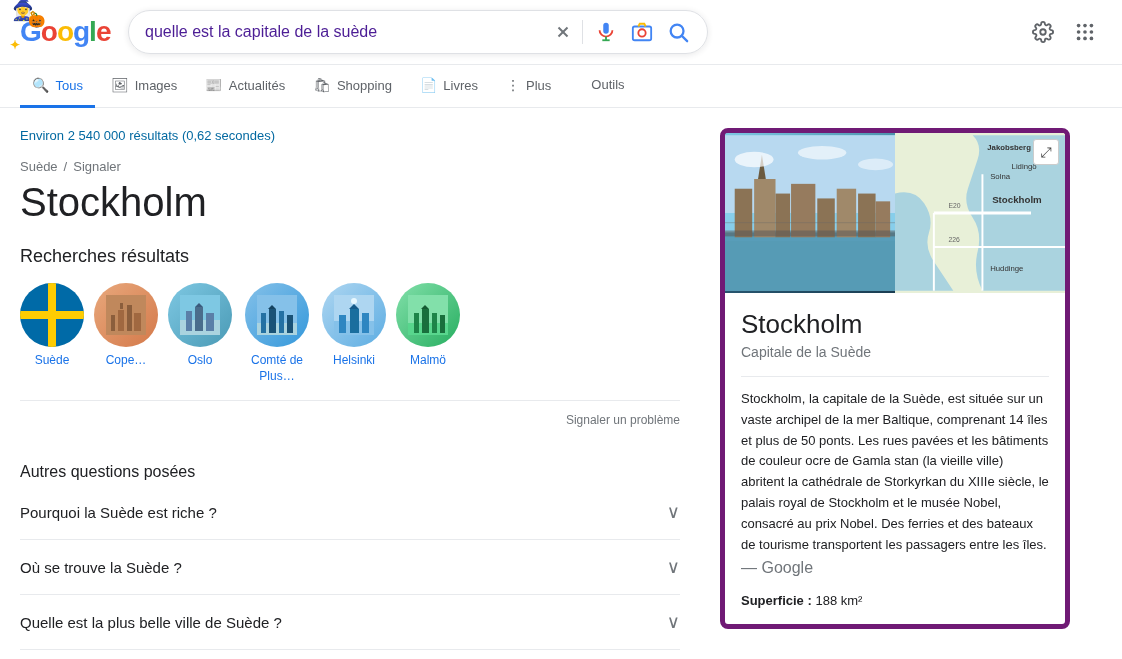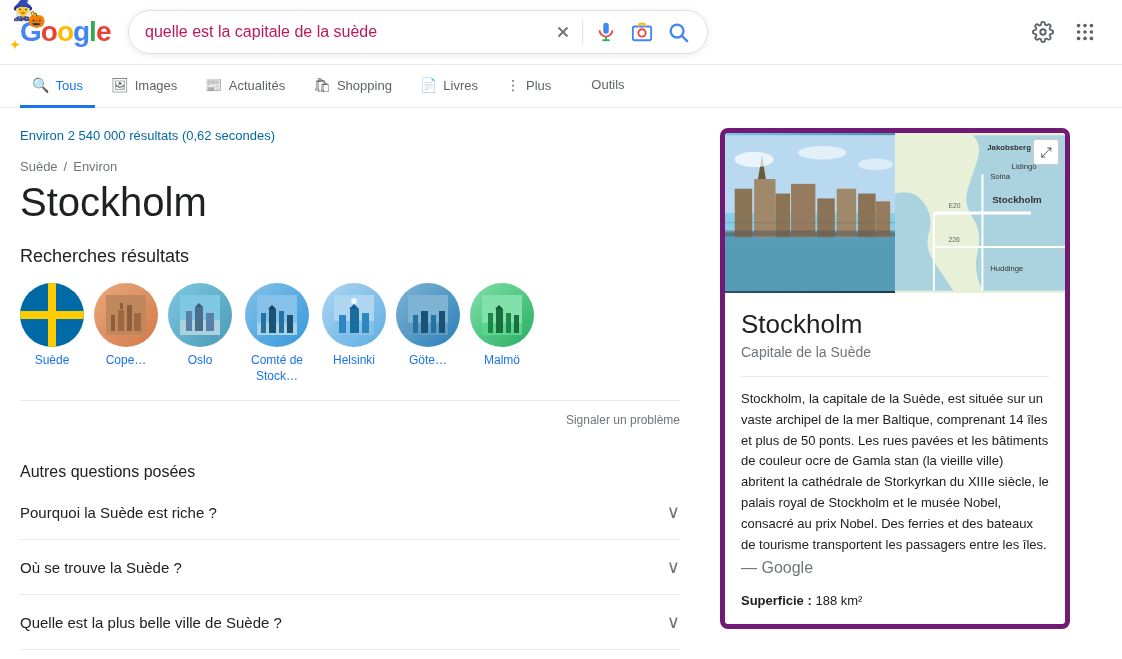--- a/index.html
+++ b/index.html
@@ -61,21 +61,21 @@
       border-radius: 24px;
       padding: 8px 16px;
       gap: 10px;
       box-shadow: 0 1px 6px rgba(32,33,36,0.1);
     }
     .search-input {
       flex: 1;
       border: none;
       outline: none;
       font-size: 16px;
-      color: #be185d;
+      color: #4c1d95;
       background: transparent;
     }
     .search-icon-btn {
       cursor: pointer;
       display: flex;
       align-items: center;
       padding: 2px;
       background: none;
       border: none;
     }
@@ -487,21 +487,21 @@
 </nav>
 
 <div class="main-content">
 
   <div class="left-column">
     <div class="results-count">Environ 2 540 000 résultats (0,62 secondes)</div>
 
     <div class="breadcrumb">
       <span>Suède</span>
       <span class="breadcrumb-sep">/</span>
-      <span>Environ</span>
+      <span>Signaler</span>
     </div>
 
     <h1 class="main-title">Stockholm</h1>
 
     <div class="section-title">Recherches résultats</div>
 
     <div class="related-grid">
 
       <div class="related-item">
         <div class="related-img flag-sweden"></div>
@@ -541,51 +541,38 @@
           <svg width="40" height="40" viewBox="0 0 40 40" fill="none">
             <rect width="40" height="40" fill="#85c1e9"></rect>
             <rect x="0" y="28" width="40" height="12" fill="#aad3df"></rect>
             <rect x="4" y="18" width="5" height="20" fill="#2471a3"></rect>
             <rect x="12" y="14" width="7" height="24" fill="#1a5276"></rect>
             <rect x="22" y="16" width="5" height="22" fill="#2471a3"></rect>
             <rect x="30" y="20" width="6" height="18" fill="#1a5276"></rect>
             <polygon points="15,10 19,14 11,14" fill="#154360"></polygon>
           </svg>
         </div>
-        <span class="related-label">Comté de Stock…</span>
+        <span class="related-label">Comté de Plus…</span>
       </div>
 
       <div class="related-item">
         <div class="city-img helsinki">
           <svg width="40" height="40" viewBox="0 0 40 40" fill="none">
             <rect width="40" height="40" fill="#aed6f1"></rect>
             <rect x="0" y="26" width="40" height="14" fill="#85c1e9"></rect>
             <rect x="5" y="20" width="7" height="18" fill="#2e86c1"></rect>
             <rect x="16" y="14" width="9" height="24" fill="#1a6e9e"></rect>
             <rect x="28" y="18" width="7" height="20" fill="#2e86c1"></rect>
             <polygon points="20,9 25,14 15,14" fill="#155a8a"></polygon>
             <circle cx="20" cy="6" r="3" fill="#e8f8ff"></circle>
           </svg>
         </div>
         <span class="related-label">Helsinki</span>
       </div>
 
-      <div class="related-item">
-        <div class="city-img gote">
-          <svg width="40" height="40" viewBox="0 0 40 40" fill="none">
-            <rect width="40" height="40" fill="#7fb3d3"></rect>
-            <rect x="0" y="28" width="40" height="12" fill="#5d9cc0"></rect>
-            <rect x="5" y="20" width="5" height="18" fill="#2471a3"></rect>
-            <rect x="13" y="16" width="7" height="22" fill="#1a5276"></rect>
-            <rect x="23" y="20" width="5" height="18" fill="#2471a3"></rect>
-            <rect x="31" y="16" width="6" height="22" fill="#1a5276"></rect>
-          </svg>
-        </div>
-        <span class="related-label">Göte…</span>
-      </div>
 
       <div class="related-item">
         <div class="city-img malmo">
           <svg width="40" height="40" viewBox="0 0 40 40" fill="none">
             <rect width="40" height="40" fill="#82e0aa"></rect>
             <rect x="0" y="28" width="40" height="12" fill="#58d68d"></rect>
             <rect x="6" y="18" width="5" height="20" fill="#1e8449"></rect>
             <rect x="14" y="14" width="7" height="24" fill="#196f3d"></rect>
             <rect x="24" y="18" width="5" height="20" fill="#1e8449"></rect>
             <rect x="32" y="20" width="5" height="18" fill="#196f3d"></rect>

